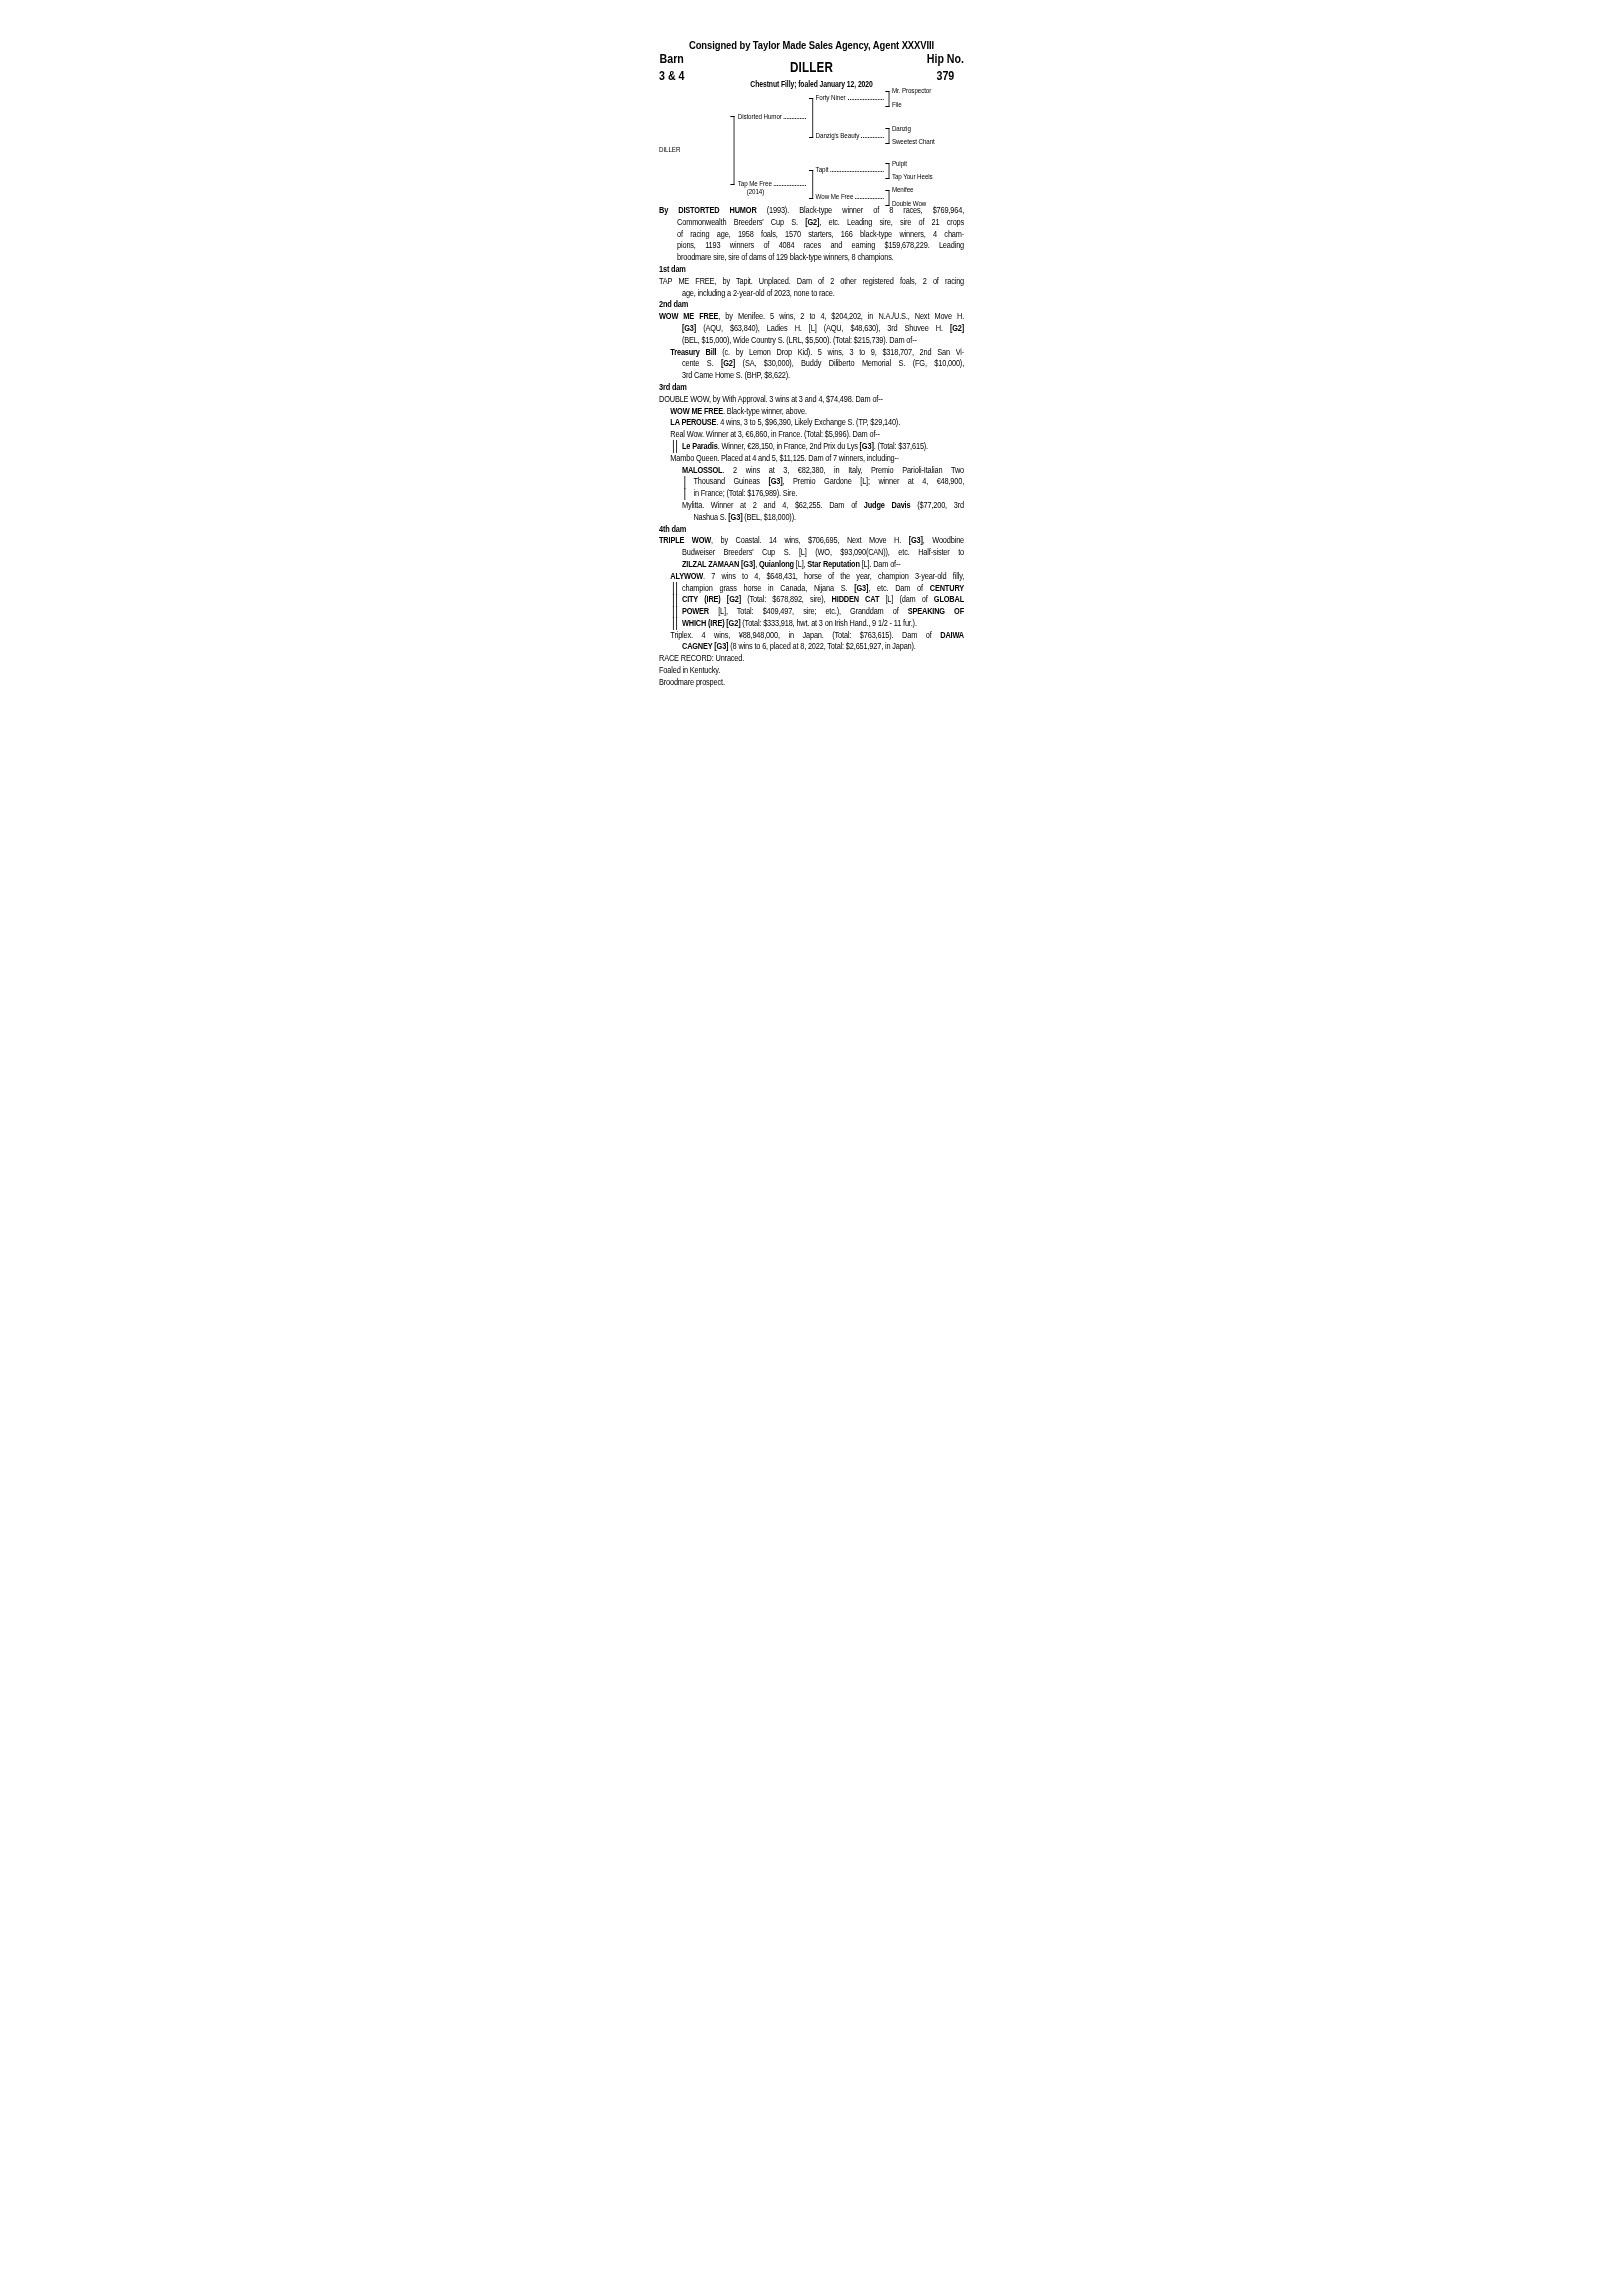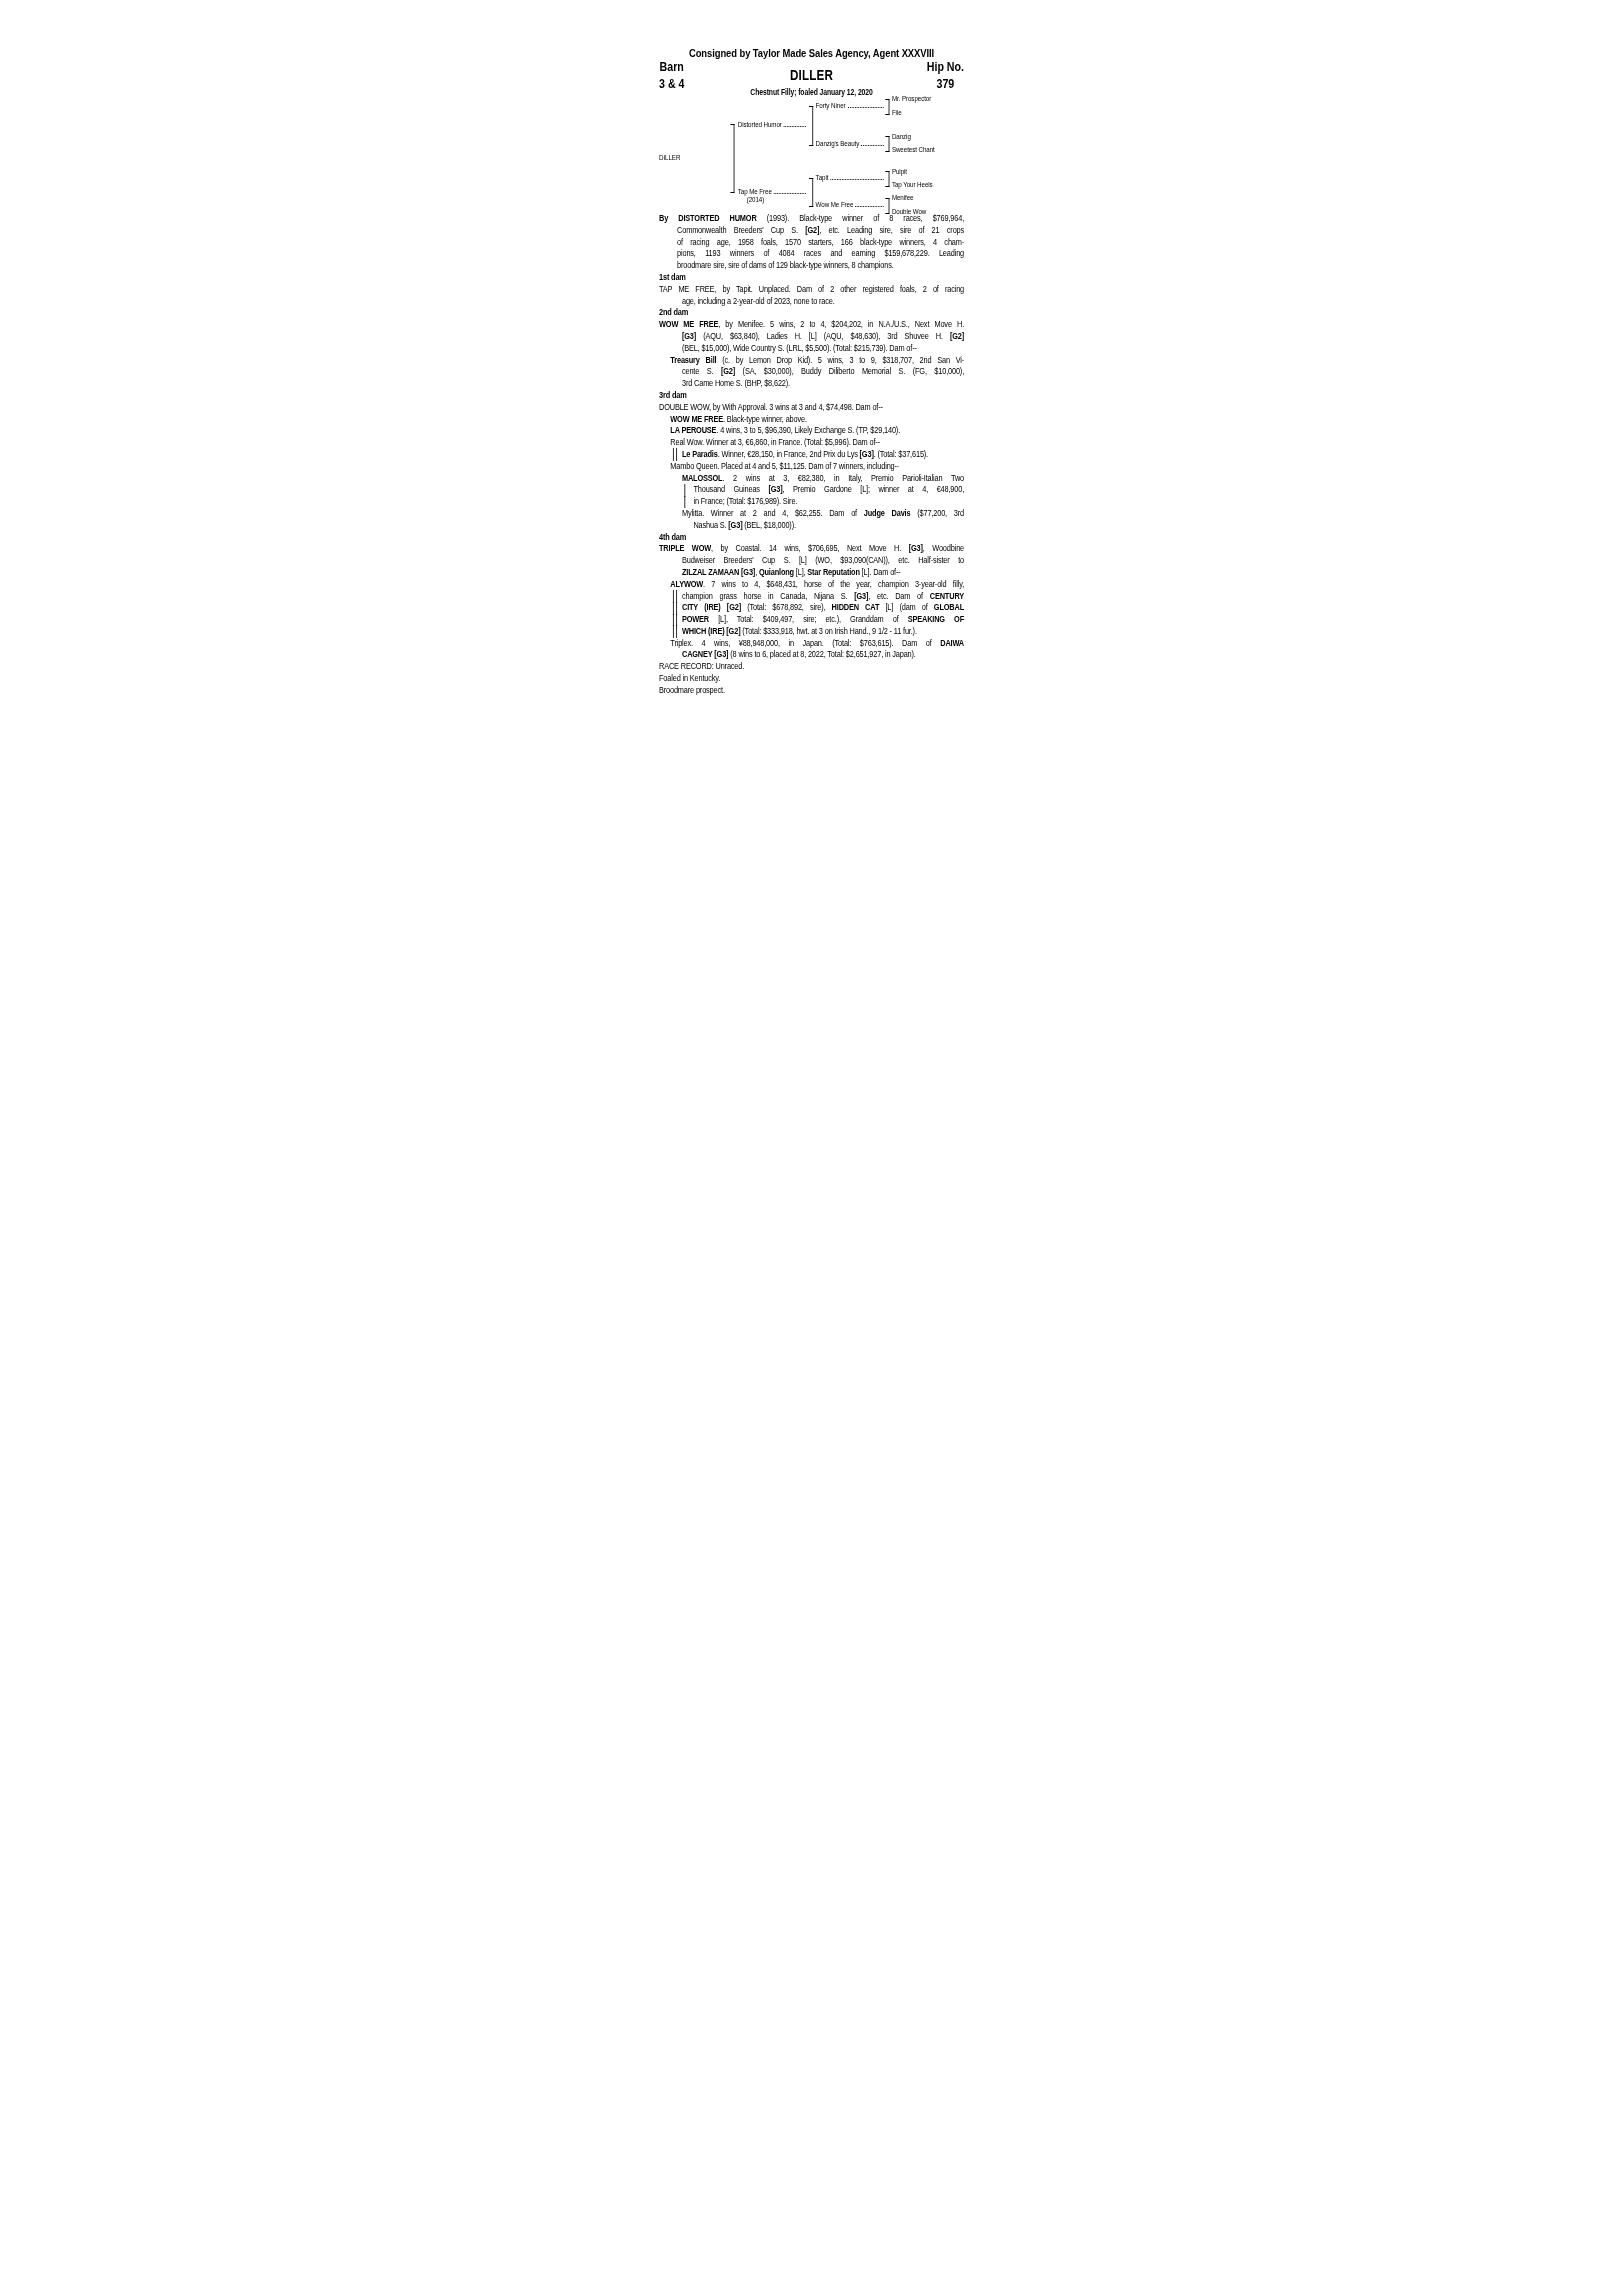--- a/index.html
+++ b/index.html
@@ -1,16 +1,16 @@
 <!DOCTYPE html>
 <html style="font-size:7.3px"><head>
 <meta charset="utf-8">
 <style>
   html,body{margin:0;padding:0;background:#fff;}
-  .page{position:relative;width:367px;height:734px;margin:16px auto;background:#fff;color:#000;
+  .page{position:relative;width:367px;height:734px;margin:8px auto;background:#fff;color:#000;
         font-family:"Liberation Sans",sans-serif;overflow:hidden;}
   
   .wrap{position:absolute;left:34px;top:0;width:372px;height:734px;
         transform:scaleX(0.82);transform-origin:0 0;}
   .consigned{position:absolute;top:31px;left:0;width:100%;text-align:center;
              font-size:11.5px;font-weight:bold;letter-spacing:-0.1px;white-space:nowrap;}
   .col-barn{position:absolute;left:0;top:42px;text-align:center;font-weight:bold;font-size:13px;line-height:17.4px;}
   .col-hip{position:absolute;right:0;top:42px;text-align:center;font-weight:bold;font-size:13px;line-height:17.4px;}
   .title{position:absolute;top:51px;left:0;width:100%;text-align:center;
          font-size:14.2px;font-weight:bold;letter-spacing:0.2px;}

